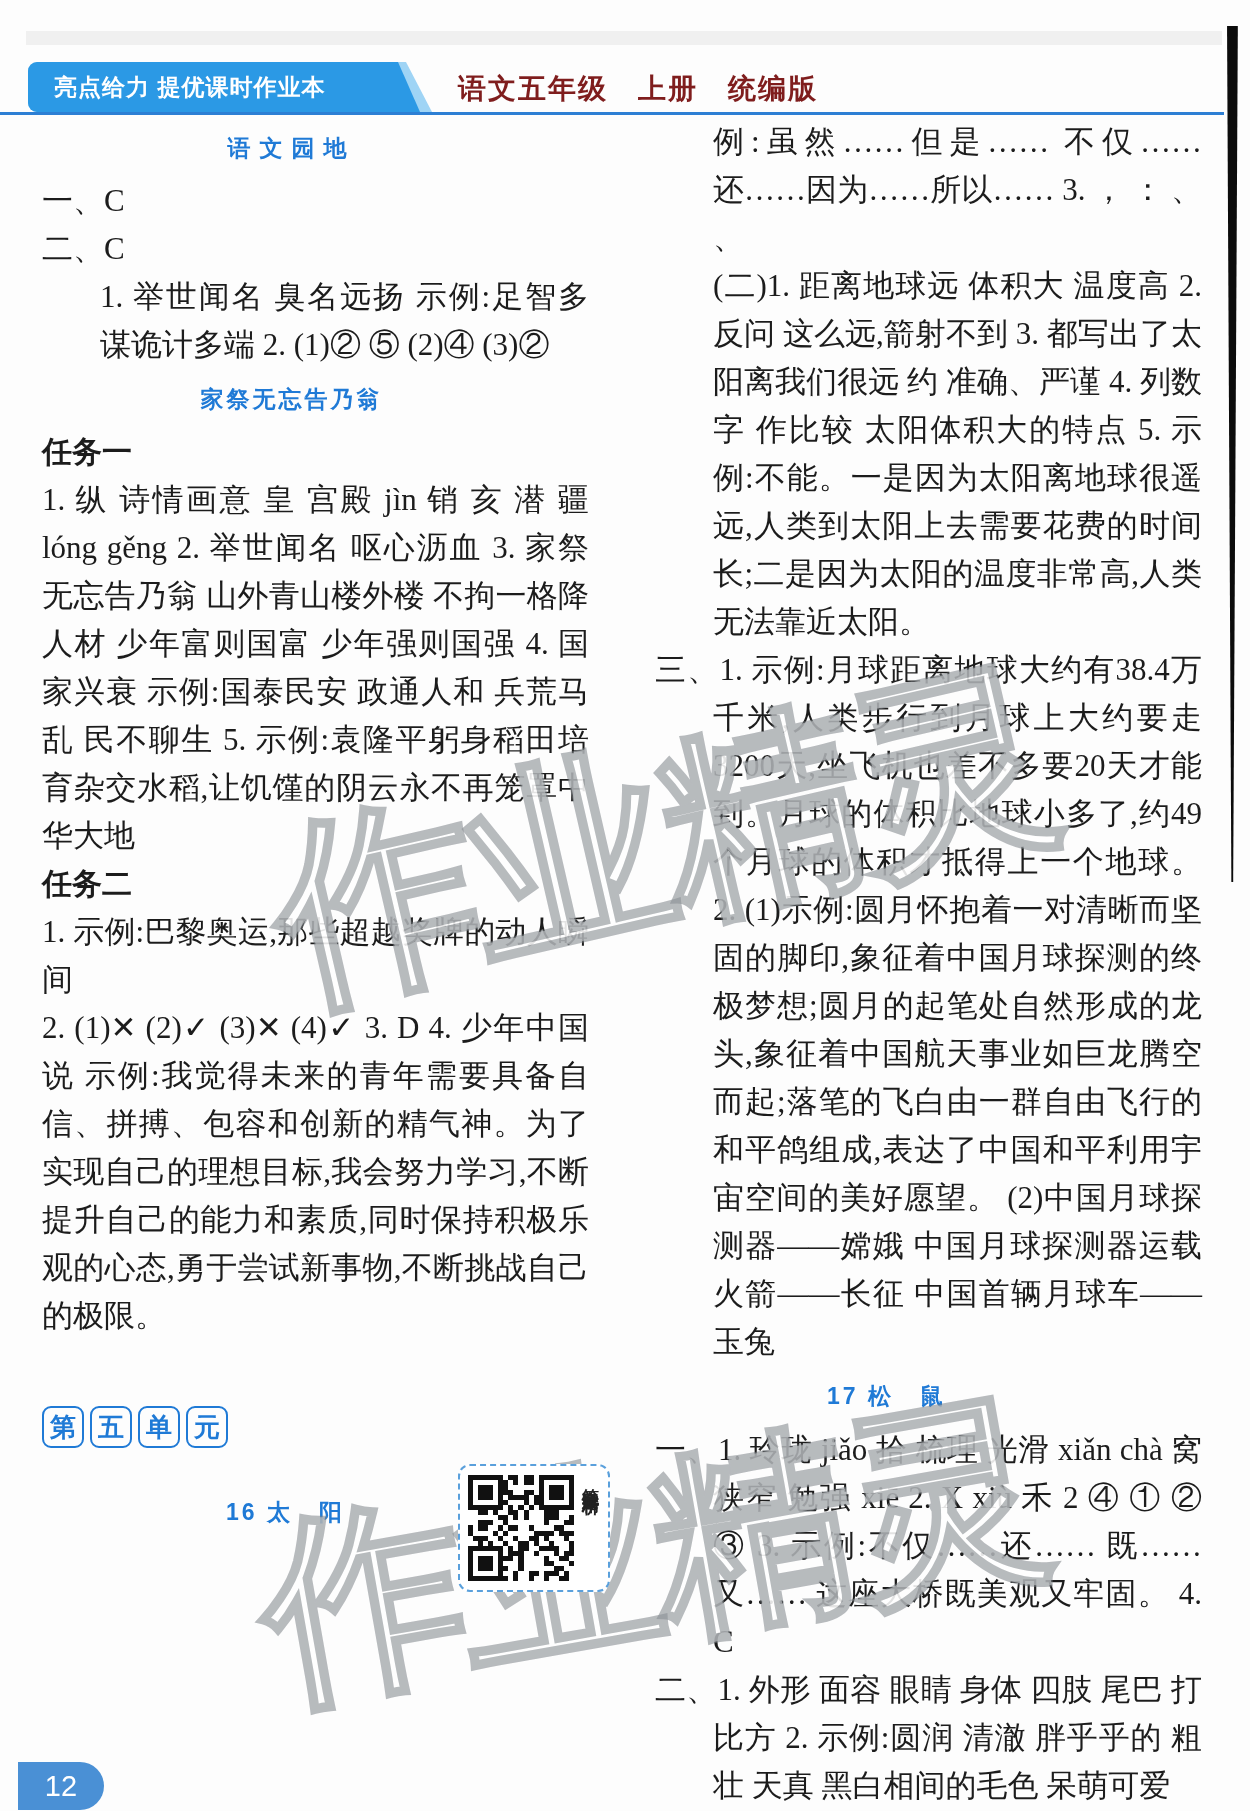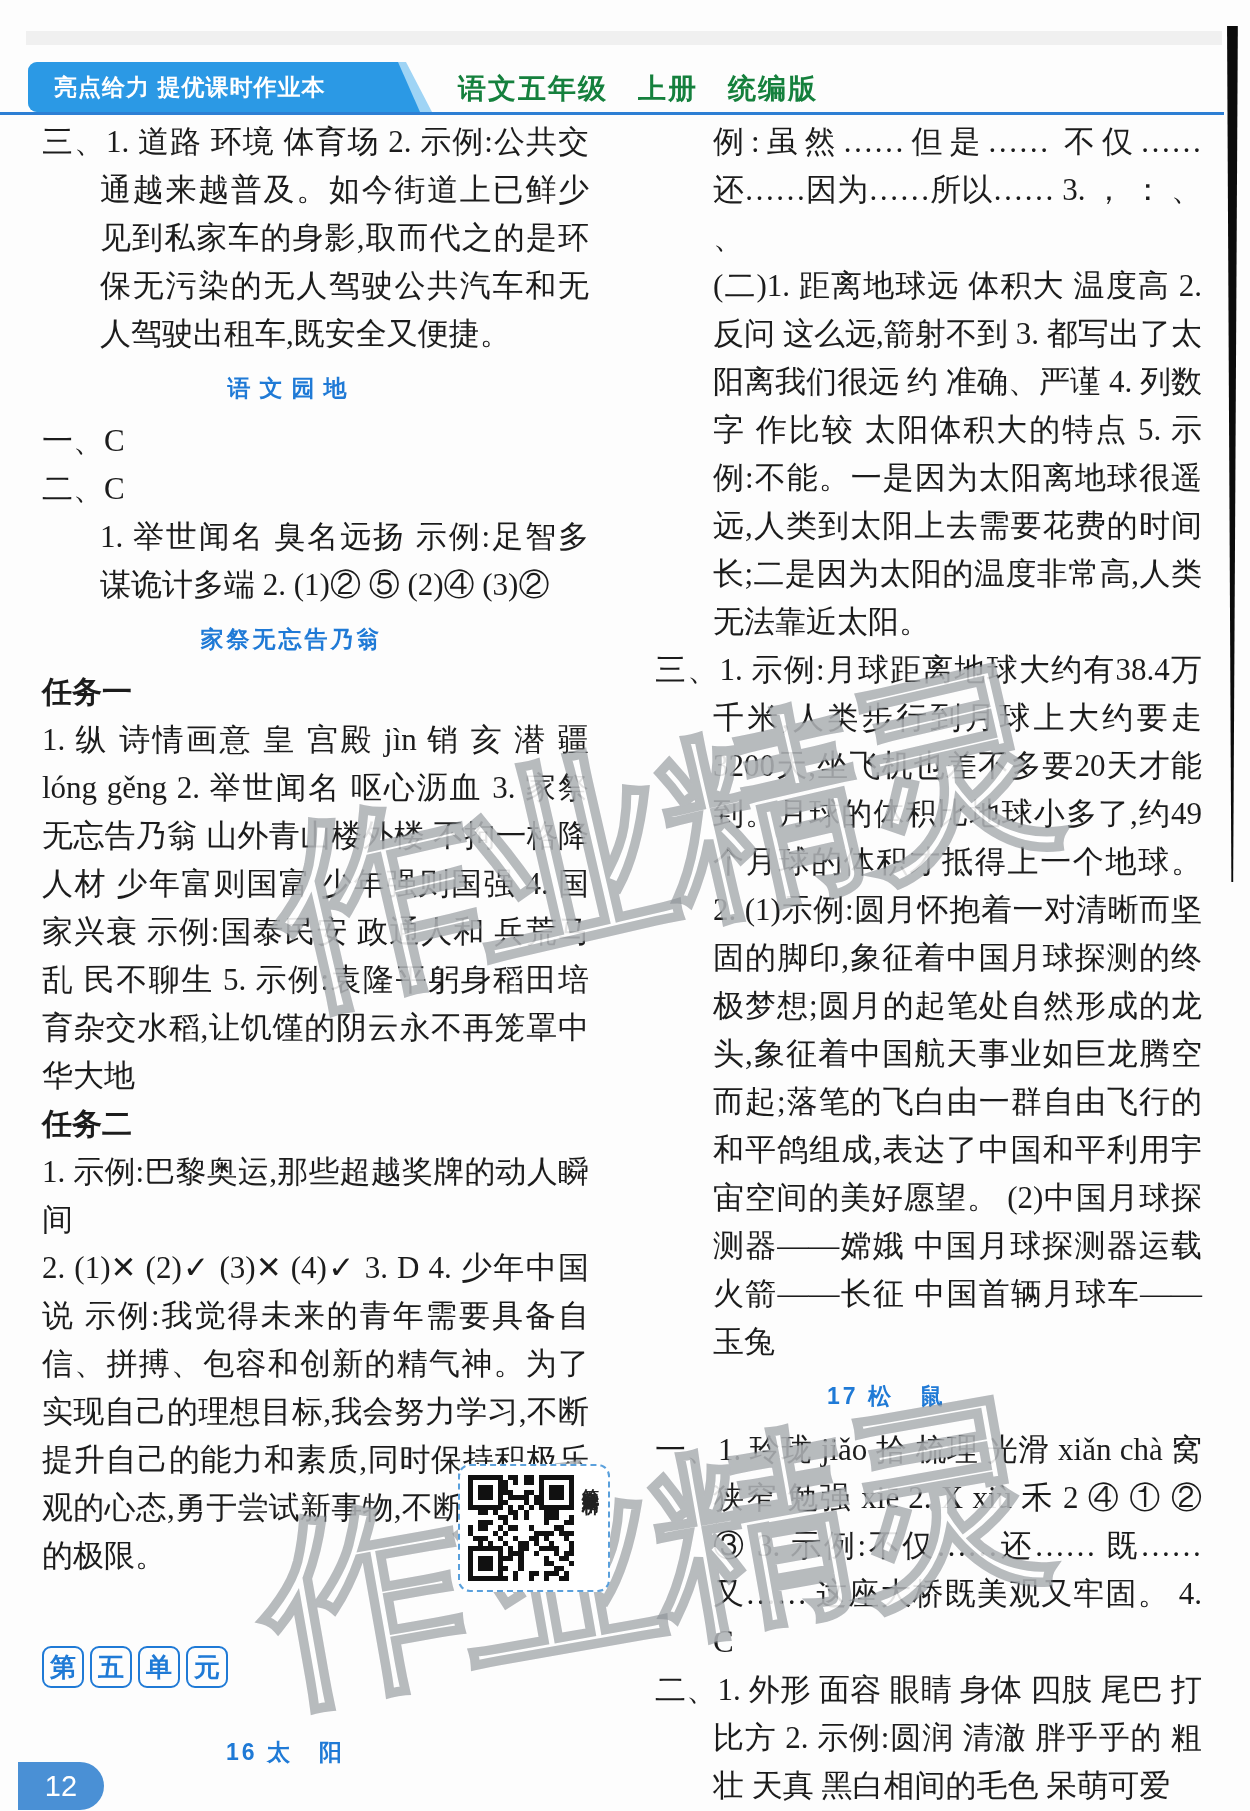--- a/index.html
+++ b/index.html
@@ -20,21 +20,21 @@
   
   .top-band{position:absolute;left:26px;top:31px;width:1196px;height:14px;background:#ececec;opacity:.8;}
   .banner{position:absolute;left:28px;top:62px;width:404px;height:50px;}
   .banner .bg2{position:absolute;inset:0;background:var(--banner-light);
     clip-path:polygon(0 0,calc(100% - 26px) 0,100% 100%,0 100%);border-radius:9px 0 0 9px;}
   .banner .bg1{position:absolute;top:0;bottom:0;left:0;right:12px;background:var(--banner-blue);
     clip-path:polygon(0 0,calc(100% - 22px) 0,100% 100%,0 100%);border-radius:9px 0 0 9px;}
   .banner .brand{position:relative;z-index:2;color:#fff;line-height:50px;padding-left:26px;
     font-family:"Liberation Sans","DejaVu Sans",sans-serif;font-weight:bold;font-size:23px;letter-spacing:1px;}
   .edition{position:absolute;left:458px;top:70px;font-family:Liberation Serif, serif;
-    font-weight:bold;font-size:28px;color:#15803d;letter-spacing:2px;}
+    font-weight:bold;font-size:28px;color:#7f1d1d;letter-spacing:2px;}
   .header-rule{position:absolute;left:0;top:112px;width:1224px;height:3px;background:var(--rule-blue);}
   .bind-bar{position:absolute;left:1222px;top:26px;width:18px;height:856px;background:#0c0c0c;
     clip-path:polygon(28% 0,88% 0,62% 100%,52% 100%);}
   
   .col{position:absolute;top:118px;width:547px;font-size:31px;line-height:48px;text-align:justify;z-index:2;}
   .col-left{left:42px;}
   .col-right{left:655px;}
   .col p{margin:0;}
   .hang{padding-left:58px;text-indent:-58px;}
   .hang2{padding-left:58px;}
@@ -86,21 +86,20 @@
     <div class="brand">亮点给力 提优课时作业本</div>
   </div>
   <div class="edition">语文五年级　上册　统编版</div>
   <div class="header-rule"></div>
   <div class="bind-bar"></div>
 
   <div class="wm wm1">作业精灵</div>
   <div class="wm wm2">作业精灵</div>
 
   <div class="col col-left">
-    <p class="hang"><span class="mk">三、</span><span>1. 道路 环境 体育场 2. 示例:公共交通越来越普及。如今街道上已鲜少见到私家车的身影,取而代之的是环保无污染的无人驾驶公共汽车和无人驾驶出租车,既安全又便捷。</span></p>
 
     <h3 class="sec wide">语文园地</h3>
 
     <p class="hang"><span class="mk">一、</span><span>C</span></p>
     <p class="hang"><span class="mk">二、</span><span>C</span></p>
 
     <div class="hang2">
       <p class="p2">1. 举世闻名 臭名远扬 示例:足智多谋诡计多端 2. (1)② ⑤ (2)④ (3)②</p>
     </div>
 

